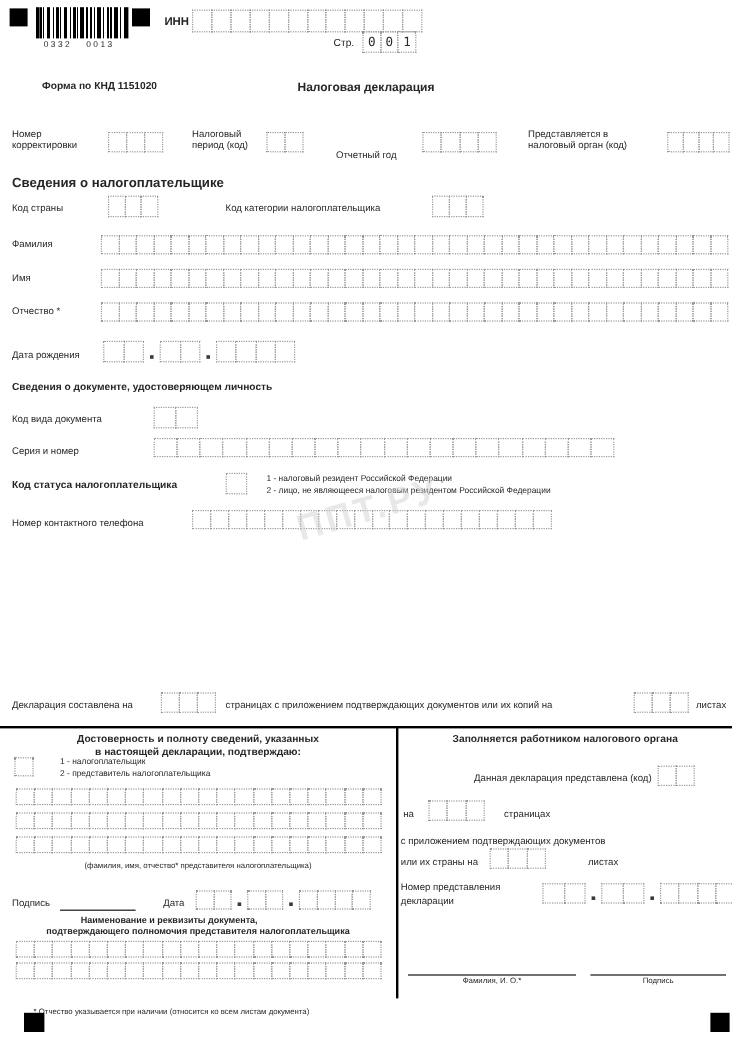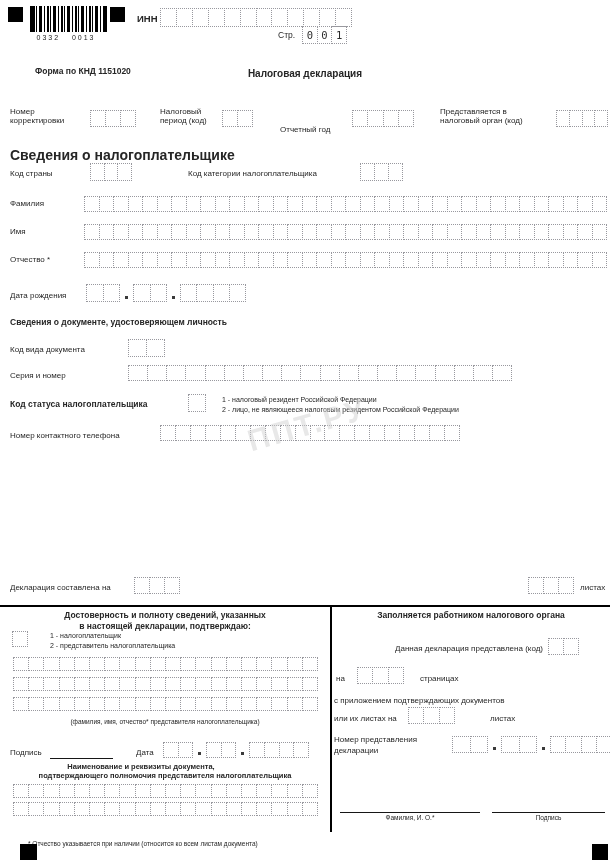--- a/index.html
+++ b/index.html
@@ -86,21 +86,21 @@
     </div>
 
   <div class="abs lbl" style="left:440px;top:107px;width:104px">Представляется в налоговый орган (код)</div>
   <div class="abs cells" style="left:556px;top:110px;width:52px;height:17px">
       <span class="c"></span>
       <span class="c"></span>
       <span class="c"></span>
       <span class="c"></span>
     </div>
 
-  <div class="abs lbl b" style="left:10px;top:147px;font-size:14px">Сведения о налогоплательщике</div>
+  <div class="abs lbl b" style="left:10px;top:147px;font-size:11px">Сведения о налогоплательщике</div>
 
   <div class="abs lbl" style="left:10px;top:169px">Код страны</div>
   <div class="abs cells" style="left:90px;top:163px;width:42px;height:18px">
       <span class="c"></span>
       <span class="c"></span>
       <span class="c"></span>
     </div>
 
   <div class="abs lbl" style="left:188px;top:169px">Код категории налогоплательщика</div>
   <div class="abs cells" style="left:360px;top:163px;width:43px;height:18px">
@@ -313,20 +313,21 @@
     </div>
 
   <div class="abs watermark" style="left:246px;top:408px">ППТ.РУ</div>
 
   <div class="abs lbl" style="left:10px;top:583px">Декларация составлена на</div>
   <div class="abs cells" style="left:134px;top:577px;width:46px;height:17px">
       <span class="c"></span>
       <span class="c"></span>
       <span class="c"></span>
     </div>
+  <div class="abs lbl" style="left:188px;top:583px;width:336px">страницах с приложением подтверждающих документов или их копий на</div>
   <div class="abs cells" style="left:528px;top:577px;width:46px;height:17px">
       <span class="c"></span>
       <span class="c"></span>
       <span class="c"></span>
     </div>
   <div class="abs lbl" style="left:580px;top:583px">листах</div>
 
   <div class="abs hline" style="left:0;top:605px;width:610px;height:2px"></div>
   <div class="abs vline" style="left:330px;top:605px;width:2px;height:227px"></div>
 
@@ -490,21 +491,21 @@
   <div class="abs lbl" style="left:336px;top:674px">на</div>
   <div class="abs cells" style="left:357px;top:667px;width:47px;height:17px">
       <span class="c"></span>
       <span class="c"></span>
       <span class="c"></span>
     </div>
   <div class="abs lbl" style="left:420px;top:674px">страницах</div>
 
   <div class="abs lbl" style="left:334px;top:696px;width:230px">с приложением подтверждающих документов</div>
 
-  <div class="abs lbl" style="left:334px;top:714px">или их листах на</div>
+  <div class="abs lbl" style="left:334px;top:714px">или их страны на</div>
   <div class="abs cells" style="left:408px;top:707px;width:47px;height:17px">
       <span class="c"></span>
       <span class="c"></span>
       <span class="c"></span>
     </div>
   <div class="abs lbl" style="left:490px;top:714px">листах</div>
 
   <div class="abs lbl" style="left:334px;top:735px">Номер представления</div>
   <div class="abs lbl" style="left:334px;top:746px">декларации</div>
   <div class="abs dateseq" style="left:452px;top:736px;height:17px">

